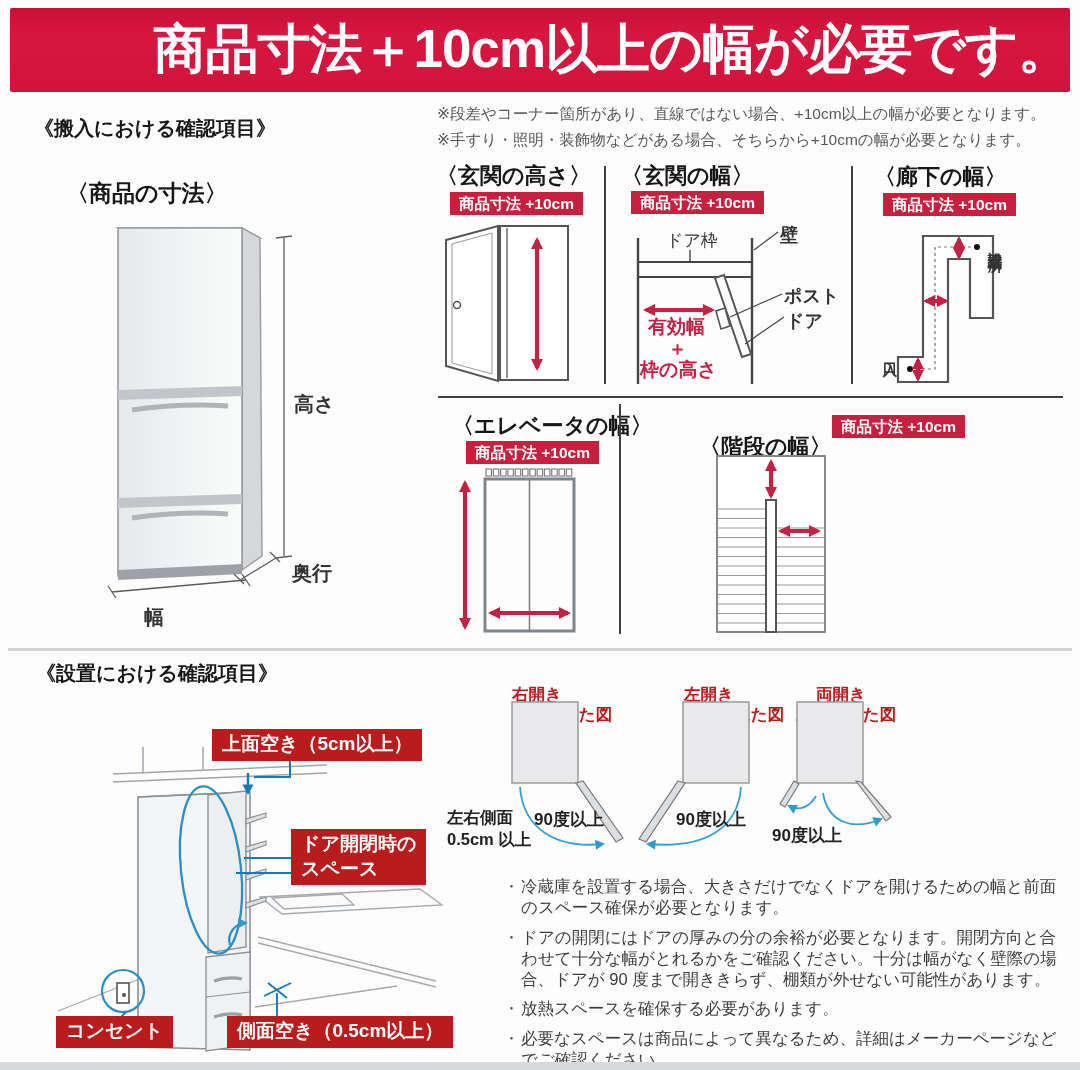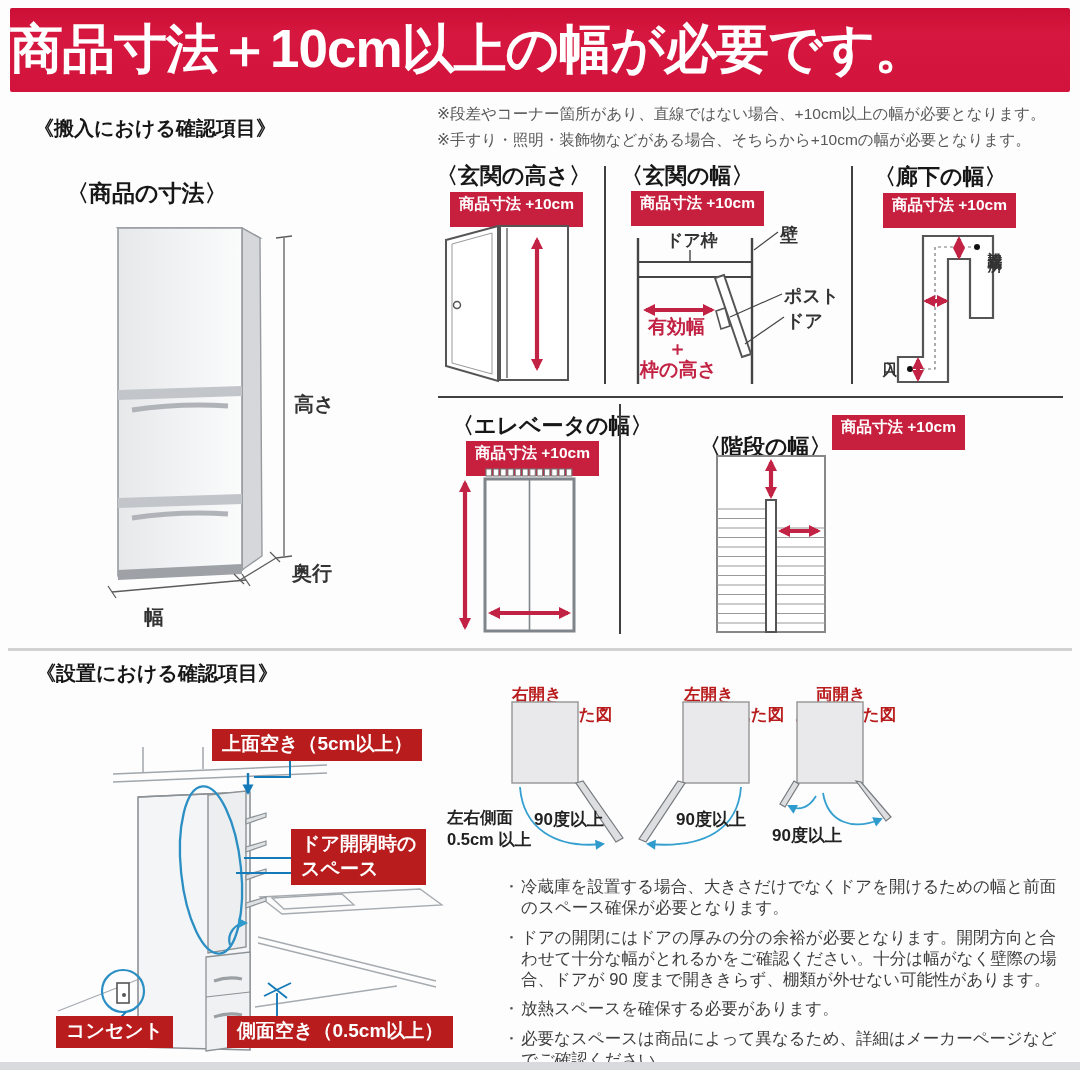--- a/index.html
+++ b/index.html
@@ -1,34 +1,34 @@
 <!DOCTYPE html>
 <html><head>
 <meta charset="utf-8">
 <style>
   html,body{margin:0;padding:0;background:#ffffff;}
   #page{position:relative;width:1080px;height:1070px;overflow:hidden;background:#fdfdfe;
         font-family:"Liberation Sans","DejaVu Sans",sans-serif;color:#222;}
   .abs{position:absolute;}
   
   .banner{left:10px;top:8px;width:1060px;height:84px;background:linear-gradient(180deg,#cb0f35 0%,#d6173f 30%,#d2143c 100%);
-          display:flex;align-items:center;justify-content:flex-start;border-radius:2px;}
+          display:flex;align-items:center;justify-content:flex-end;border-radius:2px;}
   .banner span{color:#fff;font-size:53px;font-weight:800;letter-spacing:-1px;white-space:nowrap;}
   
   .note{left:437px;font-size:15.5px;color:#585858;white-space:nowrap;}
   
   .h-big{font-size:20px;font-weight:800;color:#171717;white-space:nowrap;}
   .h-mid{font-size:23px;font-weight:800;color:#171717;white-space:nowrap;}
   .h-panel{font-size:22px;font-weight:800;color:#171717;white-space:nowrap;}
   .badge{display:inline-block;background:#c7203f;color:#fff;font-size:15.5px;font-weight:700;
-         padding:2px 9px 14px 9px;white-space:nowrap;line-height:1.25;}
+         padding:2px 9px 2px 9px;white-space:nowrap;line-height:1.25;}
   .divider-v{width:2px;background:#404040;}
   .divider-h{height:2px;background:#404040;}
   .rule{background:#d2d2d2;}
-  .dlabel{font-size:17px;font-weight:700;color:#333;white-space:nowrap;}
+  .dlabel{font-size:17px;font-weight:400;color:#333;white-space:nowrap;}
   .dlabel-lg{font-size:18px;font-weight:600;color:#333;white-space:nowrap;}
   .redtxt{color:#c22243;font-weight:800;font-size:19px;white-space:nowrap;}
   .vtext{writing-mode:vertical-rl;font-size:14.5px;font-weight:600;color:#333;letter-spacing:2px;}
   .measure{font-size:20px;font-weight:600;color:#333;white-space:nowrap;}
   
   .callout{background:#b91c1c;color:#fff;font-weight:800;font-size:19px;padding:3px 10px 4px 10px;
            white-space:nowrap;line-height:1.3;}
   .view-t{font-size:16.5px;font-weight:800;color:#b91c1c;white-space:nowrap;line-height:1.2;margin-top:24px;}
   .angle{font-size:17px;font-weight:800;color:#222;white-space:nowrap;}
   .sidenote{font-size:16.5px;font-weight:700;color:#222;white-space:nowrap;line-height:1.35;}

